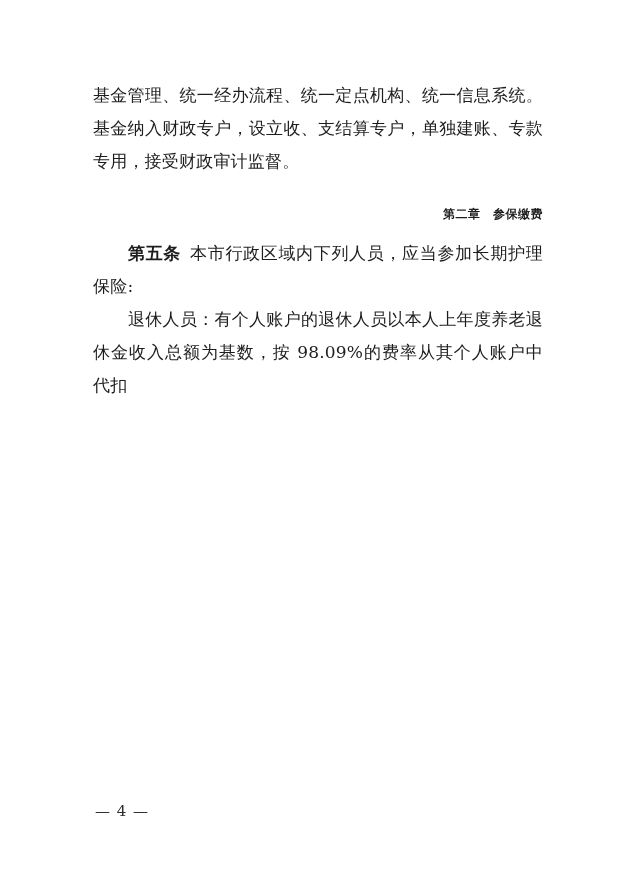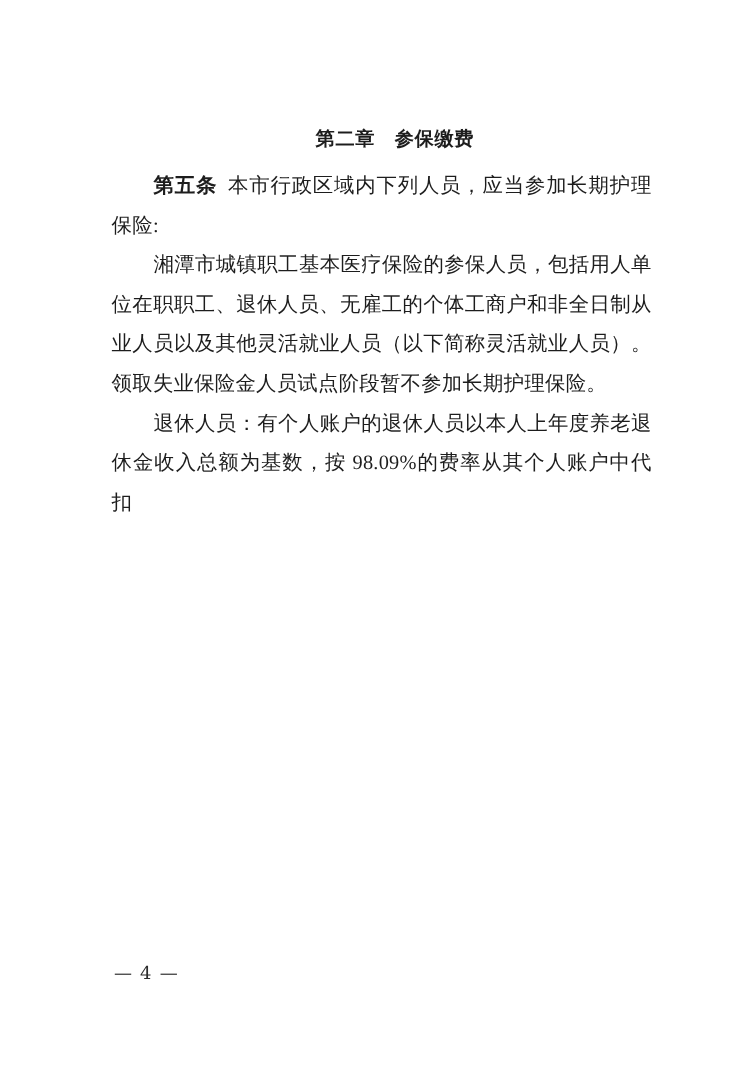--- a/index.html
+++ b/index.html
@@ -29,29 +29,28 @@
   .para {
     margin: 0;
     font-size: 17px;
     line-height: 33px;
     text-align: justify;
     text-align-last: left;
     letter-spacing: 0.2px;
   }
   .para.indent {
     text-indent: 35px;
-    font-family: Liberation Serif, serif;
   }
   .chapter {
     margin: 20px 0 6px 0;
     padding-left: 22px;
-    font-size: 16px;
+    font-size: 12px;
     line-height: 33px;
     font-weight: bold;
-    text-align: center;
+    text-align: right;
     font-family: "DejaVu Sans", "Liberation Sans", sans-serif;
     letter-spacing: 0.5px;
   }
   .article-label {
     font-weight: bold;
     margin-right: 9px;
   }
   .footer {
     position: absolute;
     left: 95px;
@@ -62,26 +61,26 @@
     letter-spacing: 1px;
   }
 </style>
 </head>
 <body>
 
 <div class="page">
 
   <main class="content">
 
+    <p class="para">基金管理、统一经办流程、统一定点机构、统一信息系统。基金纳入财政专户，设立收、支结算专户，单独建账、专款专用，接受财政审计监督。</p>
 
     <h2 class="chapter">第二章　参保缴费</h2>
 
     <p class="para indent"><b class="article-label">第五条</b><span>本市行政区域内下列人员，应当参加长期护理保险:</span></p>
 
-    <p class="para indent">湘潭市城镇职工基本医疗保险的参保人员，包括用人单位在职职工、退休人员、无雇工的个体工商户和非全日制从业人员以及其他灵活就业人员（以下简称灵活就业人员）。领取失业保险金人员试点阶段暂不参加长期护理保险。</p>
 
 
 
     <p class="para indent">退休人员：有个人账户的退休人员以本人上年度养老退休金收入总额为基数，按 98.09%的费率从其个人账户中代扣</p>
 
   </main>
 
   <footer class="footer">
     <span>— 4 —</span>
   </footer>

